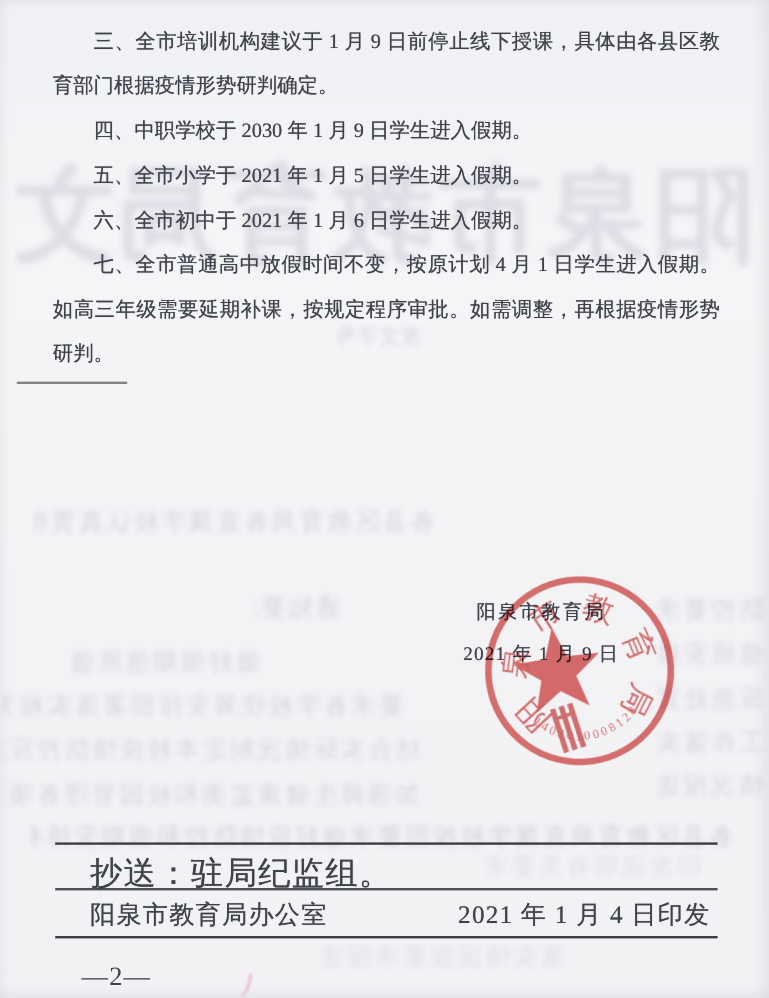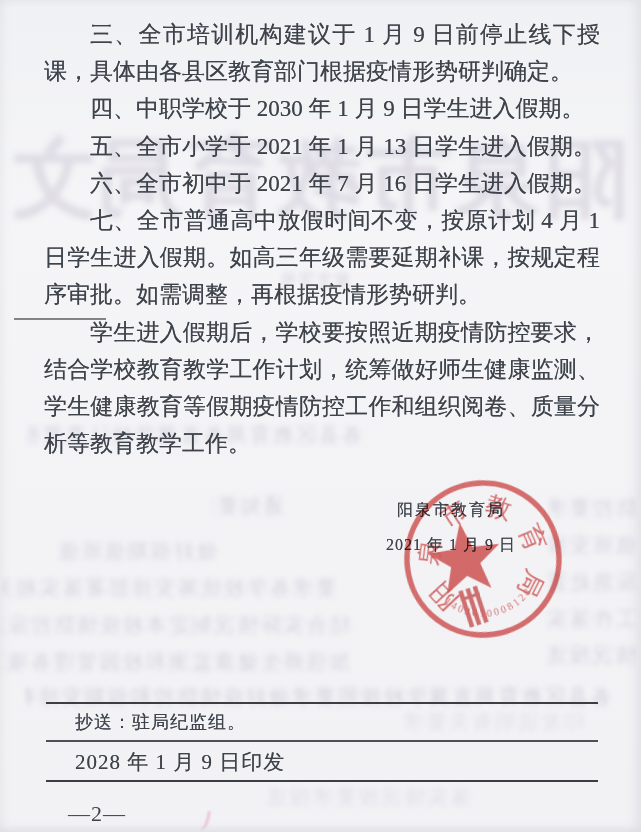--- a/index.html
+++ b/index.html
@@ -35,21 +35,21 @@
   .g-s2{left:548px;top:534px;width:88px;}
   .g-s3{left:548px;top:571px;width:88px;}
   .g-s4{left:548px;top:608px;width:88px;}
   .g-s5{left:545px;top:644px;width:91px;}
   .g-f1{left:390px;top:711px;width:205px;opacity:.32;}
   .g-f2{left:250px;top:786px;width:235px;opacity:.34;}
 
   
   .bodytext{
     position:absolute;left:44px;top:16px;width:556px;
-    font-size:23px;line-height:37.2px;color:#3e434b;
+    font-size:17px;line-height:37.2px;color:#3e434b;
     text-align:justify;text-justify:inter-ideograph;
     text-shadow:0 0 .6px rgba(62,67,75,.75);
   }
   .bodytext p{margin:0;text-indent:2em;}
 
   
   .signature{position:absolute;left:330px;top:500px;width:242px;text-align:center;
     color:#3e434b;font-size:16px;text-shadow:0 0 .6px rgba(62,67,75,.75);}
   .signature .org{letter-spacing:2px;}
   .signature .date{margin-top:14px;letter-spacing:1px;}
@@ -62,21 +62,21 @@
   .artifact-line{position:absolute;left:14px;top:318px;width:92px;height:2px;
     background:#474747;opacity:.65;filter:blur(.5px);}
   .artifact-pink{position:absolute;left:196px;top:810px;width:10px;height:20px;
     border-right:3px solid #e59cc0;border-radius:0 0 60% 0;opacity:.55;filter:blur(1px);transform:rotate(12deg);}
 
   
   .rule{position:absolute;left:46px;width:552px;background:#3d3e43;}
   .rule-1{top:702px;height:2px;}
   .rule-2{top:740px;height:2px;opacity:.9;}
   .rule-3{top:780px;height:2px;}
-  .cc-line{position:absolute;left:75px;top:710px;font-size:18px;color:#3e434b;
+  .cc-line{position:absolute;left:75px;top:710px;font-size:27px;color:#3e434b;
     letter-spacing:1px;text-shadow:0 0 .6px rgba(62,67,75,.7);}
   .issuer-row{position:absolute;left:75px;top:748px;width:517px;display:flex;
     justify-content:space-between;font-size:21px;color:#3e434b;letter-spacing:1px;
     text-shadow:0 0 .6px rgba(62,67,75,.7);}
   .pageno{position:absolute;left:68px;top:801px;font-size:22px;color:#3e434b;letter-spacing:1px;}
 </style>
 </head>
 <body>
 
 <div class="page">
@@ -94,24 +94,23 @@
   <div class="ghost ghost-row g-s2">值班安排</div>
   <div class="ghost ghost-row g-s3">应急处置</div>
   <div class="ghost ghost-row g-s4">工作落实</div>
   <div class="ghost ghost-row g-s5">情况报送</div>
   <div class="ghost ghost-row g-f1">印发说明有关要求</div>
   <div class="ghost ghost-row g-f2">落实情况按要求报送</div>
 
   <div class="bodytext">
     <p>三、全市培训机构建议于 1 月 9 日前停止线下授课，具体由各县区教育部门根据疫情形势研判确定。</p>
     <p>四、中职学校于 2030 年 1 月 9 日学生进入假期。</p>
-    <p>五、全市小学于 2021 年 1 月 13 日学生进入假期。</p>
-    <p>六、全市初中于 2021 年 7 月 16 日学生进入假期。</p>
+    <p>五、全市小学于 2021 年 1 月 5 日学生进入假期。</p>
+    <p>六、全市初中于 2021 年 1 月 6 日学生进入假期。</p>
     <p>七、全市普通高中放假时间不变，按原计划 4 月 1 日学生进入假期。如高三年级需要延期补课，按规定程序审批。如需调整，再根据疫情形势研判。</p>
-    <p>学生进入假期后，学校要按照近期疫情防控要求，结合学校教育教学工作计划，统筹做好师生健康监测、学生健康教育等假期疫情防控工作和组织阅卷、质量分析等教育教学工作。</p>
   </div>
 
   <div class="artifact-line"></div>
   <div class="artifact-pink"></div>
 
   <div class="signature">
     <div class="org">阳泉市教育局</div>
     <div class="date">2021 年 1 月 9 日</div>
   </div>
 
@@ -139,18 +138,19 @@
       <text font-size="10.5" fill="#d7514f" letter-spacing="2.5" opacity=".85">
         <textPath id="seal-code-tp" href="#codeArc" startOffset="50%" text-anchor="middle">1403010008128</textPath>
       </text>
     </svg>
   </div>
 
   <div class="rule rule-1"></div>
   <div class="cc-line">抄送：驻局纪监组。</div>
   <div class="rule rule-2"></div>
   <div class="issuer-row">
-    <span>2028 年 1 月 9 日印发</span>
+    <span>阳泉市教育局办公室</span>
+    <span>2021 年 1 月 4 日印发</span>
   </div>
   <div class="rule rule-3"></div>
   <div class="pageno">—2—</div>
 
 </div>
 
 </body></html>

